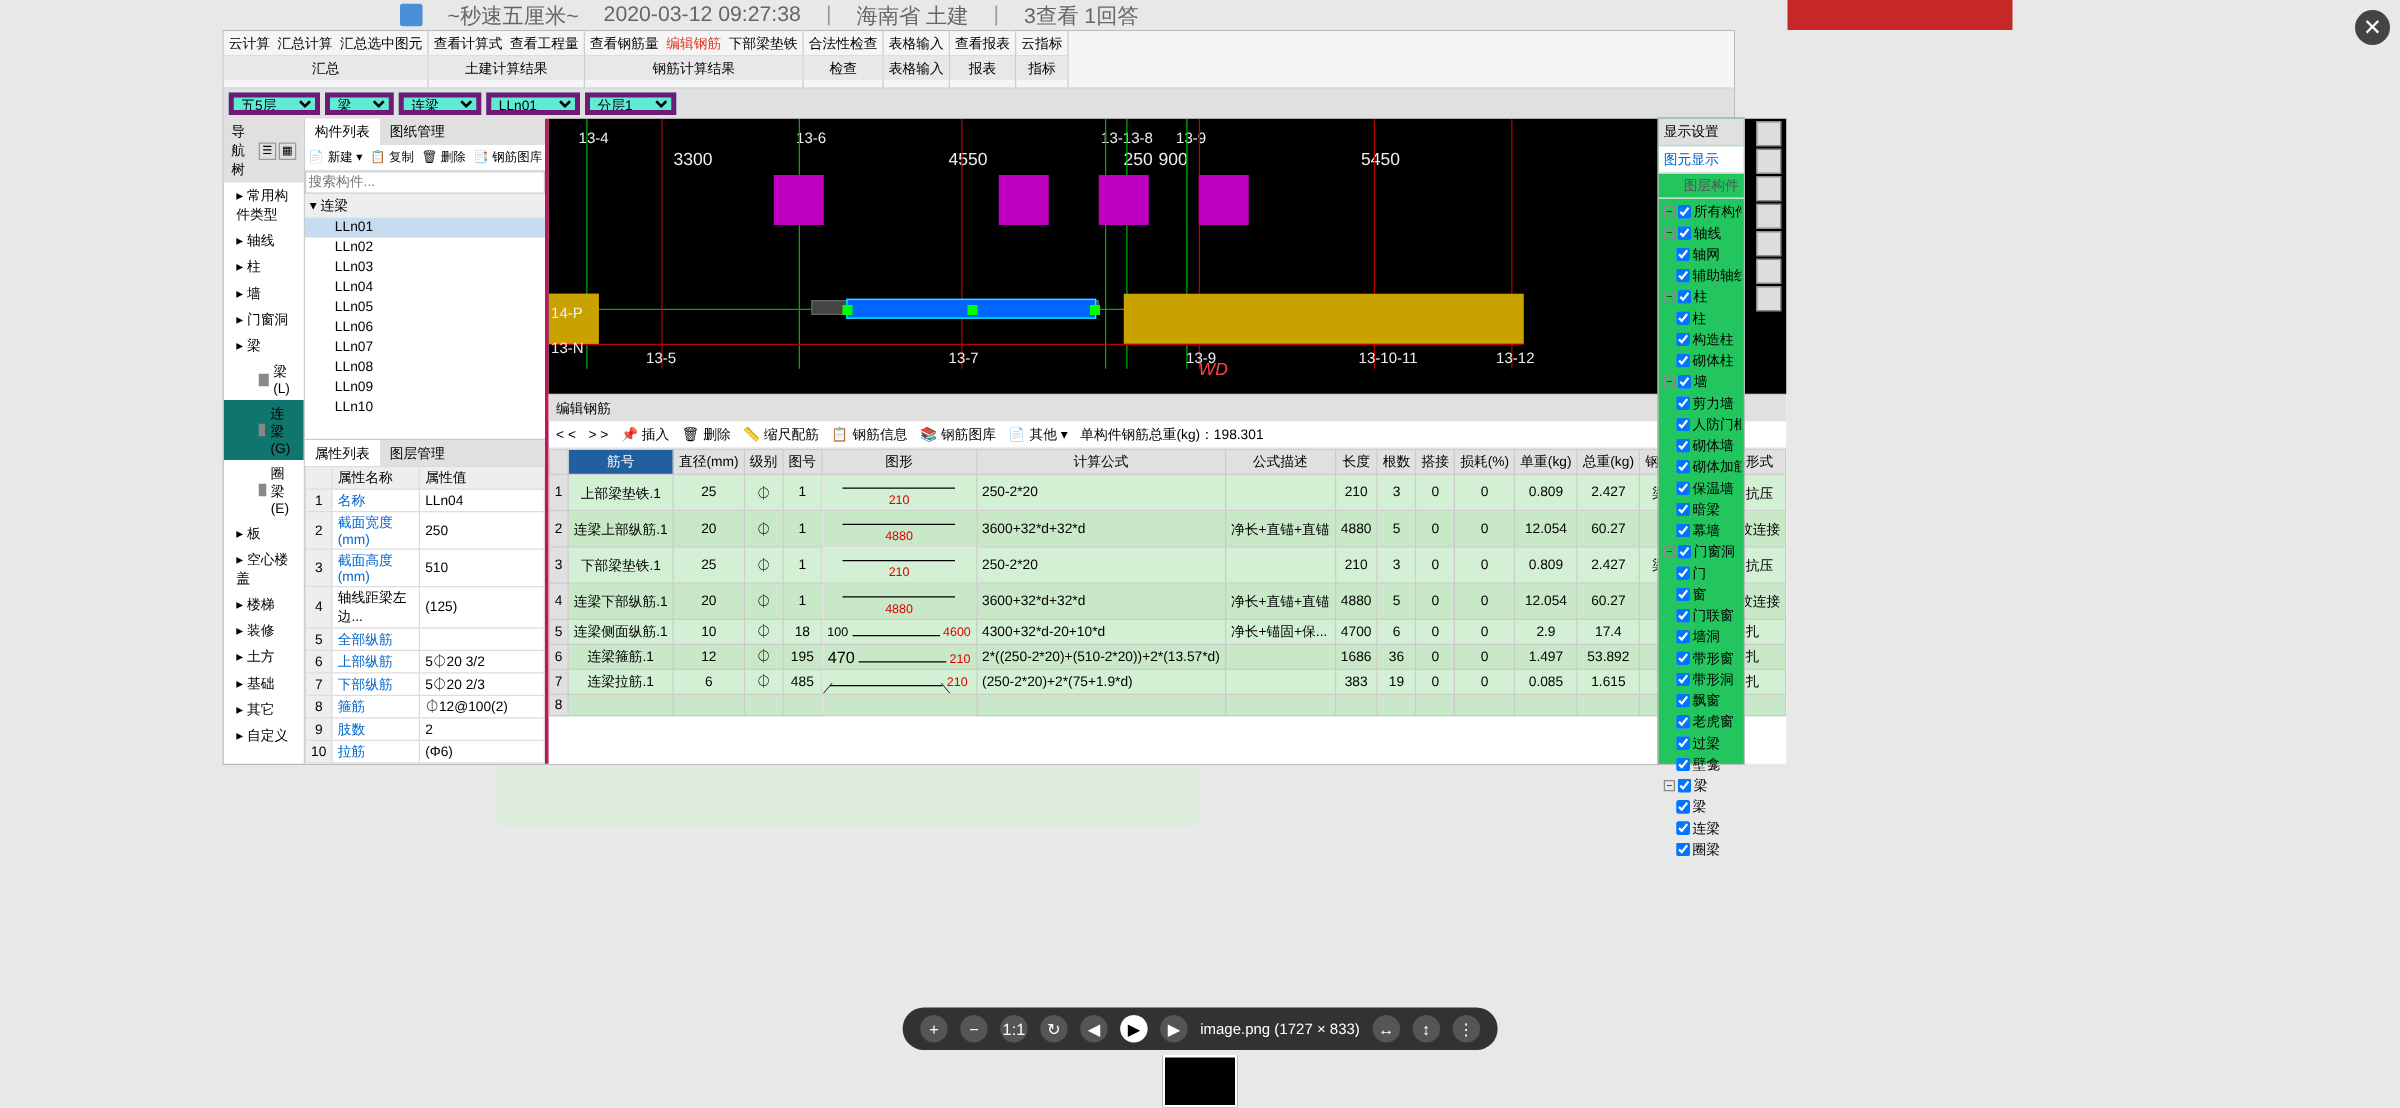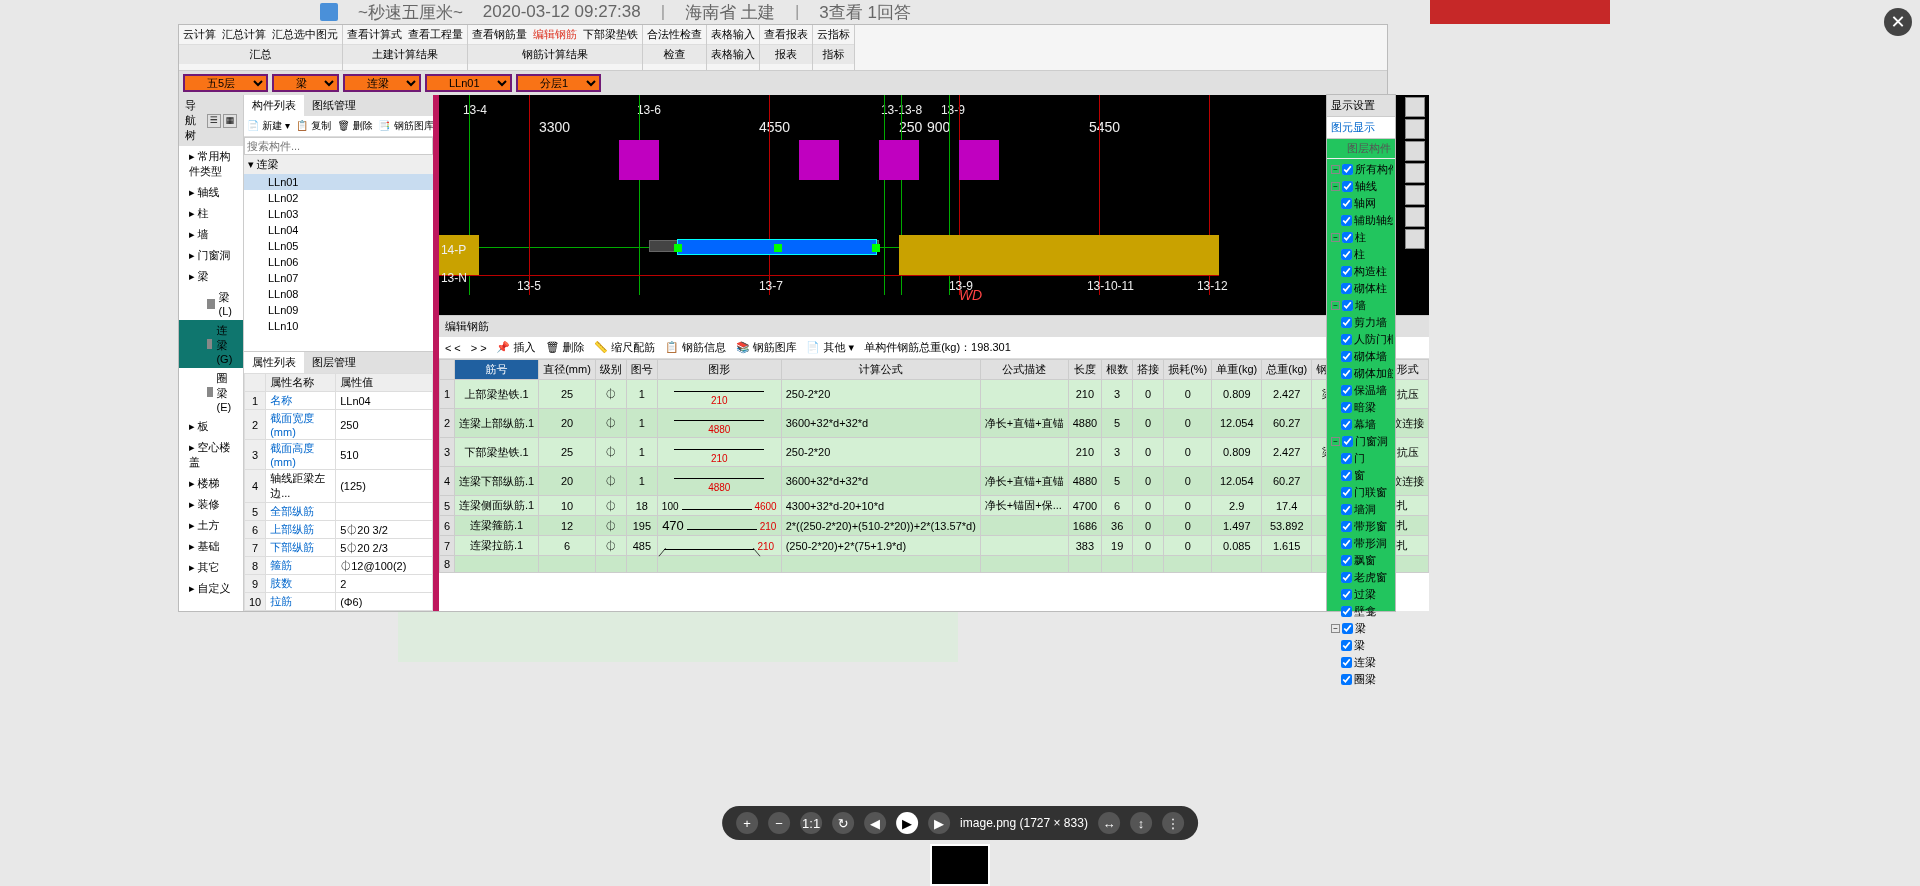--- a/index.html
+++ b/index.html
@@ -10,32 +10,32 @@
 .page-header .pipe{color:#999}
 .red-banner{position:absolute;top:0;right:310px;width:180px;height:24px;background:#c62828}
 .app-window{position:absolute;top:24px;left:178px;width:1210px;height:588px;background:#fff;border:1px solid #bbb}
 .ribbon{height:46px;border-bottom:1px solid #ccc;display:flex;background:#f5f5f5}
 .ribbon-group{border-right:1px solid #ccc;display:flex;flex-direction:column;font-size:11px}
 .ribbon-top{display:flex;padding:2px 4px;gap:6px;white-space:nowrap}
 .ribbon-top span{cursor:pointer}
 .ribbon-bottom{text-align:center;padding:2px;background:#e8e8e8;border-top:1px solid #ddd}
 .ribbon .active{color:#d32}
 .breadcrumb-bar{height:24px;background:#e0e0e0;display:flex;align-items:center;padding:0 4px;gap:4px;font-size:11px}
-.bc-select{height:18px;font-size:11px;border:2px solid #701a75;background:#f97316;padding:0 14px 0 18px}
+.bc-select{height:18px;font-size:11px;border:4px solid #701a75;background:#5eead4;padding:0 14px 0 2px}
 .main-area{display:flex;height:calc(100% - 70px)}
 .nav-tree{width:142px;border-right:1px solid #ccc;display:flex;flex-direction:column;font-size:11px}
 .nav-header{background:#e0e0e0;padding:3px 6px;display:flex;justify-content:space-between;align-items:center}
 .nav-icons{display:flex;gap:2px}
 .nav-icons span{width:14px;height:14px;border:1px solid #999;display:inline-block;font-size:9px;text-align:center}
 .nav-list{flex:1;overflow:auto}
 .nav-item{padding:3px 6px 3px 10px;cursor:pointer}
 .nav-item.lvl2{padding-left:28px;display:flex;align-items:center;gap:4px}
 .nav-item.sel{background:#0f766e}
 .nav-icon{width:10px;height:10px;display:inline-block;background:#888}
-.component-panel{width:195px;border-right:6px solid #be185d;display:flex;flex-direction:column;font-size:11px}
+.component-panel{width:195px;border-right:3px solid #be185d;display:flex;flex-direction:column;font-size:11px}
 .comp-tabs{display:flex;background:#e0e0e0}
 .comp-tab{padding:3px 8px;cursor:pointer}
 .comp-tab.active{background:#fff}
 .comp-toolbar{padding:3px;display:flex;gap:6px;border-bottom:1px solid #ddd;font-size:10px;white-space:nowrap;overflow:hidden}
 .comp-toolbar span{cursor:pointer}
 .comp-search{width:100%;font-size:11px;padding:2px;border:1px solid #ccc}
 .comp-list{flex:1;overflow:auto}
 .comp-header{padding:2px 4px;background:#eee}
 .comp-item{padding:2px 4px 2px 24px;cursor:pointer}
 .comp-item.sel{background:#c8dcf0}

